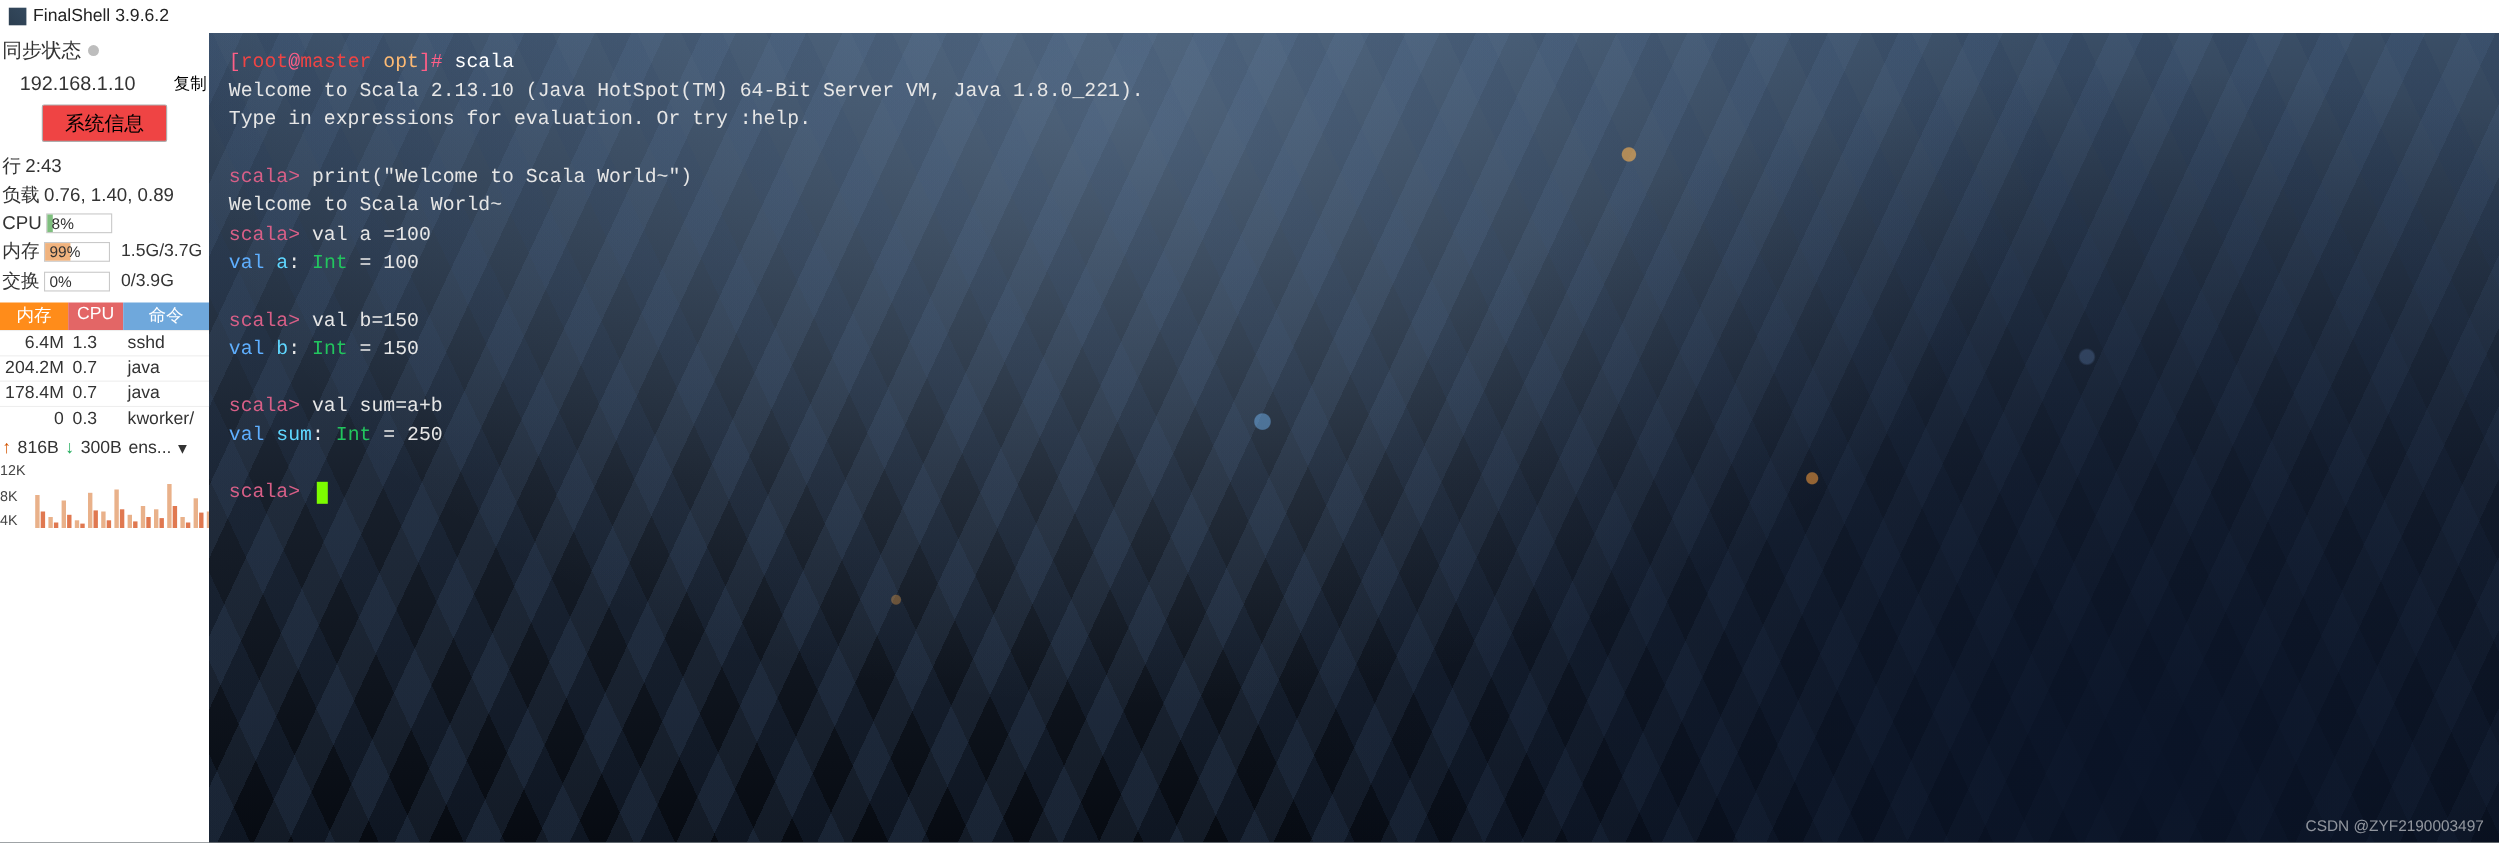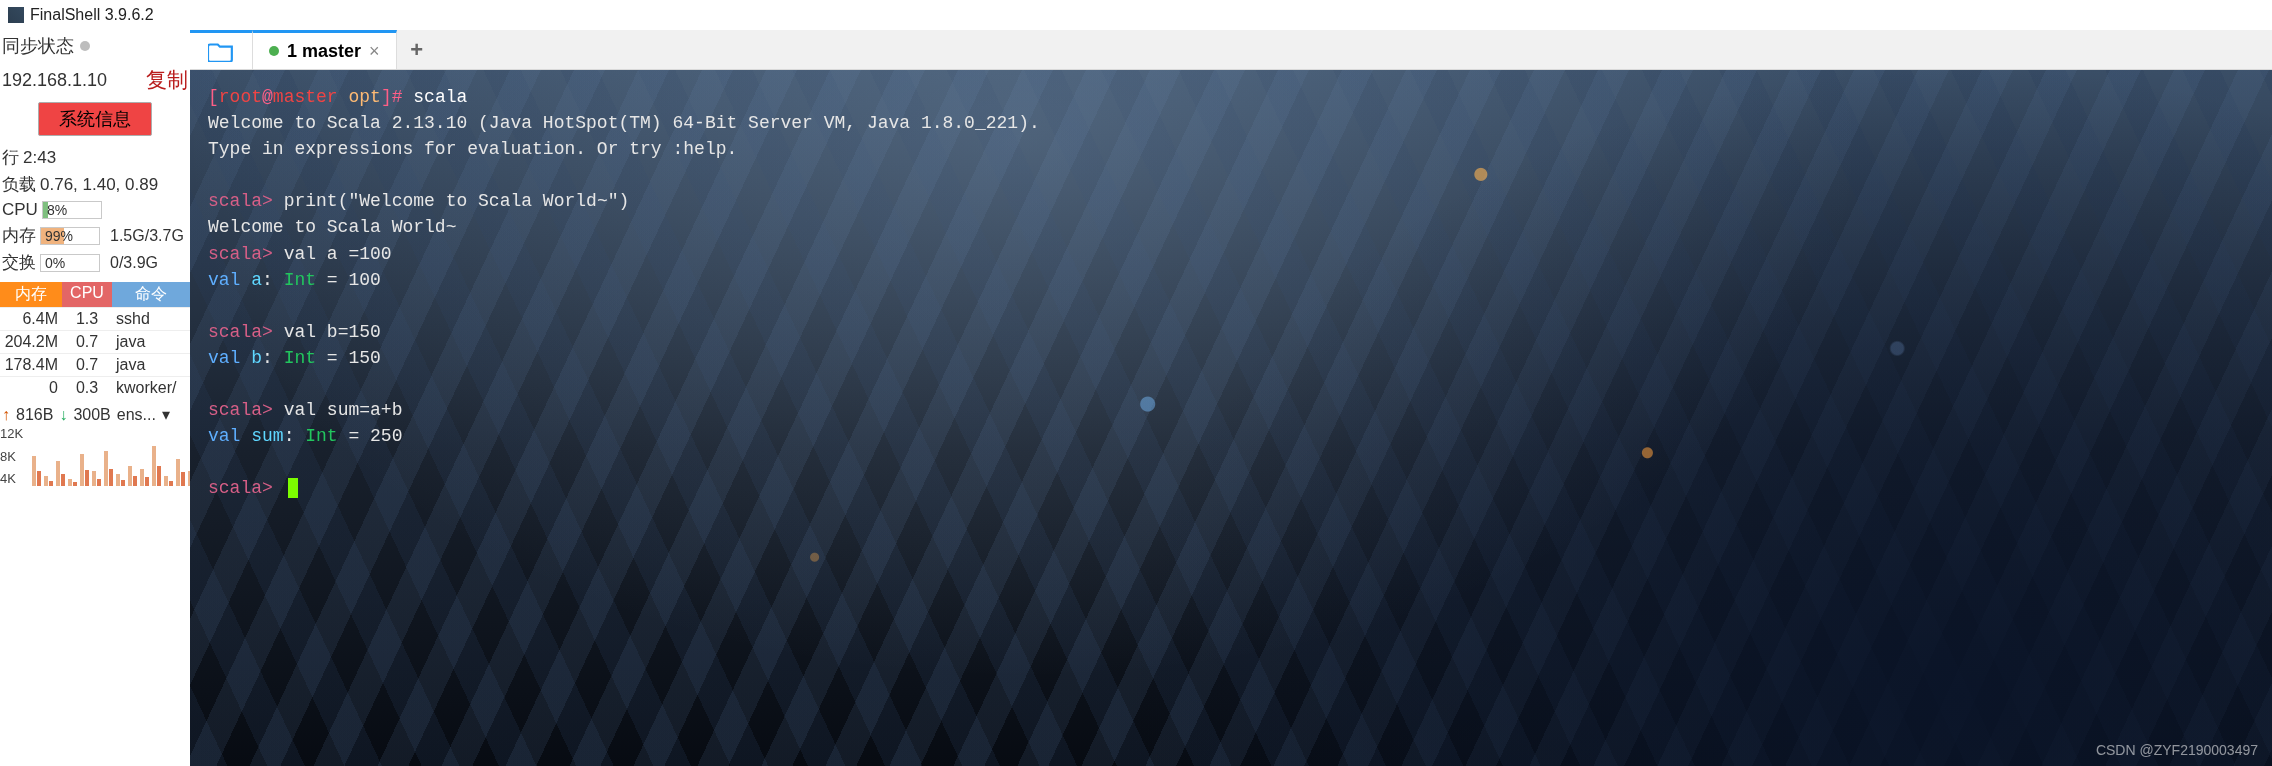--- a/index.html
+++ b/index.html
@@ -29,22 +29,22 @@
   .sidebar {
     width: 190px;
     border-right: 0;
     display: flex;
     flex-direction: column;
     font-size: 15px;
     color: #333;
   }
   .sync-row { display:flex; align-items:center; gap:6px; padding: 4px 2px 6px 2px; font-size:18px; }
   .sync-dot { width:10px; height:10px; border-radius:50%; background:#bdbdbd; display:inline-block; }
-  .ip-row { display:flex; align-items:center; justify-content:space-between; padding:2px 2px 6px 2px; font-size:18px; }
-  .copy-link { color:#b91c1c; font-size:21px; }
+  .ip-row { display:flex; align-items:center; justify-content:space-between; padding:2px 2px 6px 18px; font-size:18px; }
+  .copy-link { color:#000000; font-size:15px; }
   .sysinfo-btn {
     border:1px solid #adadad; background:#ef4444;
     padding:4px 20px; font-size:18px; margin: 2px auto 8px auto;
     display:block; width: fit-content;
     border-radius:2px;
   }
   .stat-row { padding: 2px 2px; font-size:17px; display:flex; align-items:center; gap:4px; }
   .bar-track {
     display:inline-block; height:18px; border:1px solid #c9c9c9;
     position:relative; vertical-align:middle; flex:0 0 auto;
@@ -53,21 +53,21 @@
   .bar-label { position:absolute; left:4px; top:0; bottom:0; display:flex; align-items:center; font-size:14px; }
   .mem-extra { margin-left:6px; font-size:16px; }
   
   .proc-head { display:flex; margin-top:6px; font-size:16px; }
   .ph-cell { padding:2px 4px; color:#fff; text-align:center; }
   .ph-mem { background:#ff8c1a; width:62px; }
   .ph-cpu { background:#e36666; width:50px; }
   .ph-cmd { background:#6fa8dc; flex:1; }
   .proc-row { display:flex; font-size:16px; border-top:1px solid #eee; }
   .pr-mem { width:62px; text-align:right; padding:2px 4px; }
-  .pr-cpu { width:50px; text-align:center; padding:2px 4px; }
+  .pr-cpu { width:50px; text-align:left; padding:2px 4px; }
   .pr-cmd { flex:1; padding:2px 4px; }
   
   .net-row { padding:6px 2px 0 2px; font-size:16px; display:flex; align-items:center; gap:6px; }
   .up-arrow { color:#d35400; }
   .down-arrow { color:#27ae60; }
   .chart-box {
     height:60px; margin-top:2px; position:relative;
     display:flex; align-items:flex-end; gap:2px; padding-left:32px;
   }
   .chart-y { position:absolute; left:0; top:0; bottom:0; display:flex; flex-direction:column; justify-content:space-between; font-size:13px; color:#444; }
@@ -319,33 +319,20 @@
           </div>
           <div class="bar-pair">
             <div class="barU" style="height: 16.6667%;"></div>
             <div class="barD" style="height: 8.33333%;"></div>
           </div>
         </div>
     </div>
   </div>
 
   <div class="right">
-    <div class="tabbar">
-      <div class="folder-btn">
-        <svg class="folder-icon" viewBox="0 0 24 20">
-          <path d="M2 4 h7 l2 2 h11 v12 a2 2 0 0 1 -2 2 h-18 a2 2 0 0 1 -2 -2 v-12 a2 2 0 0 1 2 -2 z" fill="none" stroke="#2196f3" stroke-width="2"></path>
-        </svg>
-      </div>
-      <div class="tab">
-        <span class="tab-dot"></span>
-        <span>1 master</span>
-        <span class="tab-close">×</span>
-      </div>
-      <div class="tab-add">+</div>
-    </div>
 
     <div class="terminal">
       <div class="term-bg"></div>
       <div class="term-content"><span class="c-prompt">[</span><span class="c-host">root</span><span class="c-prompt">@</span><span class="c-host">master</span> <span class="c-path">opt</span><span class="c-prompt">]# </span><span class="c-cmd">scala</span>
 <span>Welcome to Scala 2.13.10 (Java HotSpot(TM) 64-Bit Server VM, Java 1.8.0_221).</span>
 <span>Type in expressions for evaluation. Or try :help.</span>
 
 <span class="c-scala-prompt">scala&gt;</span> <span>print("Welcome to Scala World~")</span>
 <span>Welcome to Scala World~</span>
 <span class="c-scala-prompt">scala&gt;</span> <span>val a =100</span>

